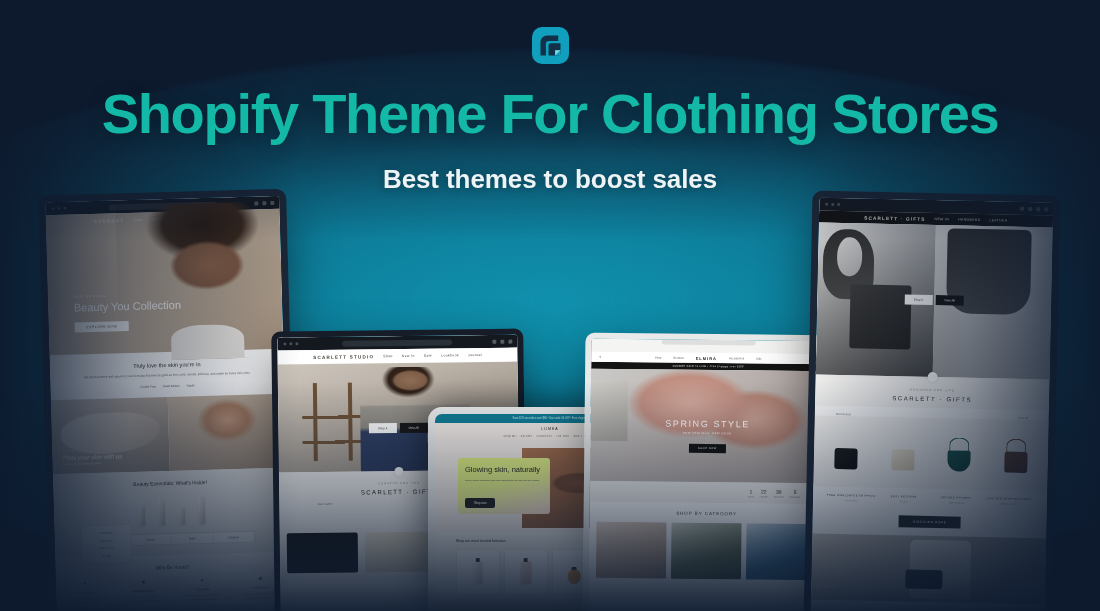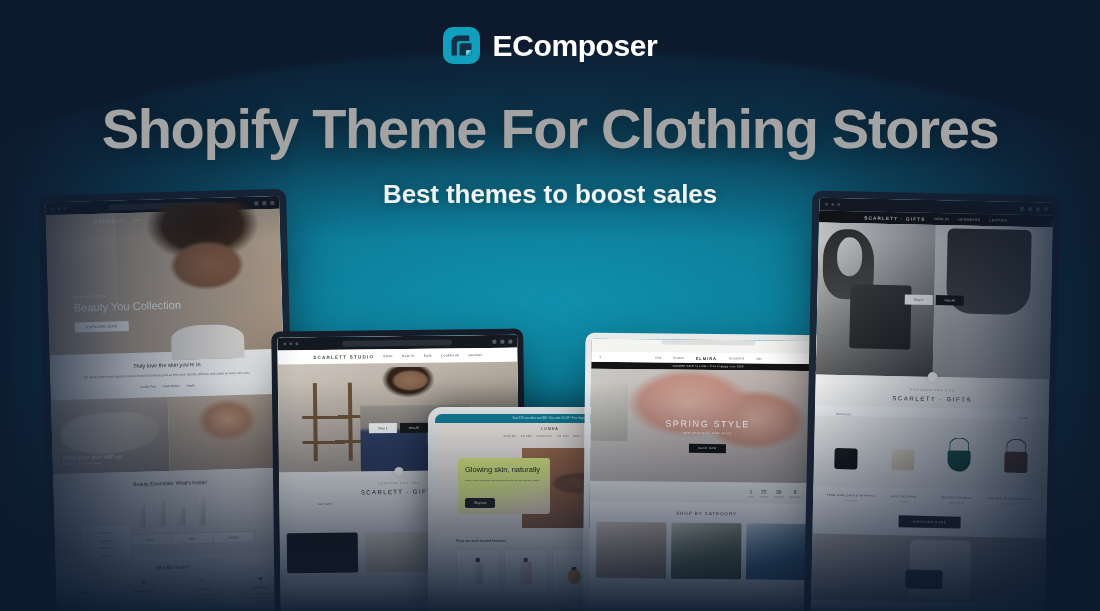--- a/index.html
+++ b/index.html
@@ -53,22 +53,22 @@
   .logo-row {
     display:flex; align-items:center; justify-content:center;
     gap:13px; padding-top:27px;
   }
   .logo-mark { width:37px; height:37px; display:block; }
   .logo-word {
     color:#ffffff; font-size:30px; font-weight:bold;
     letter-spacing:-0.4px; line-height:1;
   }
   .headline {
-    margin-top:36px;
-    color:#a3a3a3;
+    margin-top:21px;
+    color:#14b8a6;
     font-size:56px; font-weight:bold;
     letter-spacing:-1.3px;
     line-height:1.05;
     text-shadow:0 2px 18px rgba(0,0,0,0.28);
   }
   .subhead {
     margin-top:20px;
     color:#eef4f6;
     font-size:26px; font-weight:bold;
     letter-spacing:-0.1px;
@@ -683,17 +683,16 @@
   <div class="logo-row">
     <svg class="logo-mark" viewBox="0 0 48 48">
       <rect x="0" y="0" width="48" height="48" rx="13" fill="#10a0bd"></rect>
       <path d="M34 11 H20 C14.5 11 11 14.8 11 20 V37 H18 V21.5
                C18 19.4 19.4 18 21.6 18 H34 Z" fill="#123047"></path>
       <path d="M37 21 H24.5 C22.6 21 21.5 22.2 21.5 24 V37 H34.5
                C36 37 37 36 37 34.4 Z" fill="#123047"></path>
       <path d="M30 30 H37 V37 H30 Z" fill="#10a0bd"></path>
       <path d="M30 30 L37 30 L30 37 Z" fill="#7fd4e4"></path>
     </svg>
-    <span class="logo-word">EComposer</span>
   </div>
   <h1 class="headline">Shopify Theme For Clothing Stores</h1>
   <div class="subhead">Best themes to boost sales</div>
 </div>
 
 </body></html>

